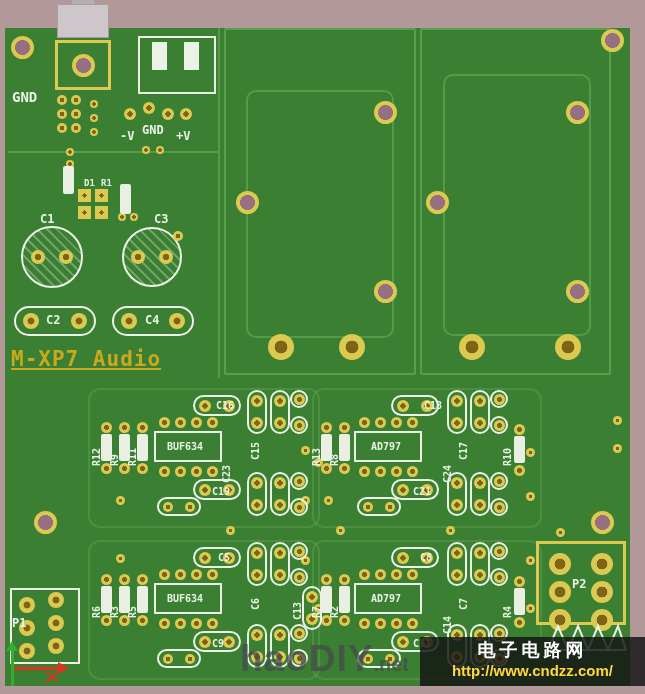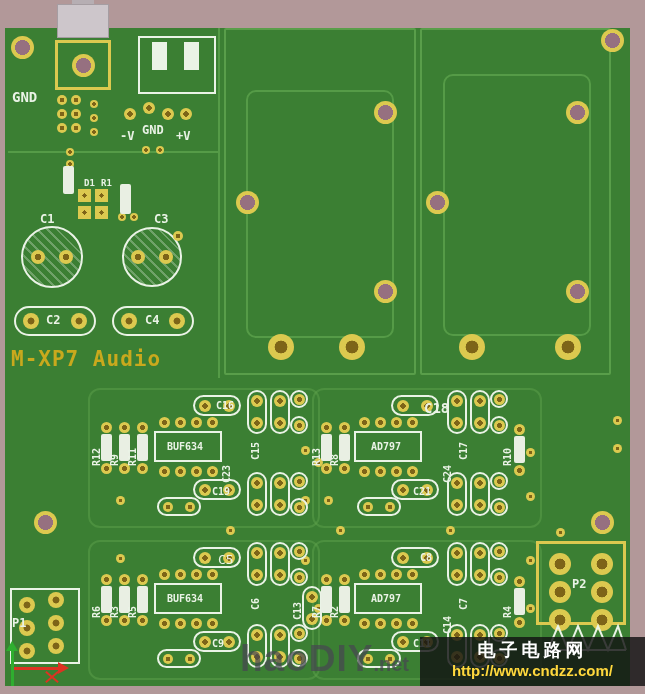--- a/index.html
+++ b/index.html
@@ -2,21 +2,21 @@
 <html><head>
 <meta charset="utf-8">
 <style>
   html,body{margin:0;padding:0;background:#888;}
   .stage{position:relative;width:645px;height:694px;background:#b29899;overflow:hidden;
          font-family:"DejaVu Sans Mono","Liberation Mono",monospace;}
   .abs{position:absolute;}
   .board{left:5px;top:28px;width:625px;height:658px;background:#3b7f33;z-index:0;}
   .jack-tab{left:72px;top:0;width:22px;height:12px;background:#b6aeb3;z-index:1;}
   .jack-body{left:57px;top:4px;width:52px;height:34px;background:#cdc6cb;border:1px solid #a59da2;box-sizing:border-box;z-index:1;}
-  .title-silk{left:11px;top:347px;font-size:21px;font-weight:bold;color:#c9a91d;
+  .title-silk{left:11px;top:347px;font-size:21px;font-weight:bold;color:#c9a91d;text-decoration:underline;
               letter-spacing:1px;z-index:6;white-space:nowrap;}
   .byline-silk{left:11px;top:375px;font-size:21px;font-weight:bold;color:#e9f2e4;letter-spacing:1px;z-index:6;white-space:nowrap;}
   .inductor{left:546px;top:620px;z-index:5;}
   .ox-line{left:14px;top:667px;width:44px;height:3px;background:#dd3322;z-index:7;}
   .ox-head{left:58px;top:662px;width:0;height:0;border-top:6px solid transparent;border-bottom:6px solid transparent;
            border-left:11px solid #dd3322;z-index:7;}
   .ox-m1,.ox-m2{left:44px;top:676px;width:16px;height:2px;background:#dd3322;z-index:7;}
   .ox-m1{transform:rotate(40deg);} .ox-m2{transform:rotate(-40deg);}
   .oy-line{left:11px;top:650px;width:3px;height:36px;background:#2fae2f;z-index:7;}
   .oy-head{left:6px;top:641px;width:0;height:0;border-left:6px solid transparent;border-right:6px solid transparent;
@@ -363,30 +363,30 @@
     <div style="position: absolute; left: 92px; top: 466px; font-size: 10px; color: rgb(234, 243, 230); font-weight: bold; line-height: 1; white-space: nowrap; z-index: 6; transform-origin: 0px 0px; transform: rotate(-90deg);">R12</div>
     <div style="position: absolute; left: 110px; top: 466px; font-size: 10px; color: rgb(234, 243, 230); font-weight: bold; line-height: 1; white-space: nowrap; z-index: 6; transform-origin: 0px 0px; transform: rotate(-90deg);">R9</div>
     <div style="position: absolute; left: 128px; top: 466px; font-size: 10px; color: rgb(234, 243, 230); font-weight: bold; line-height: 1; white-space: nowrap; z-index: 6; transform-origin: 0px 0px; transform: rotate(-90deg);">R11</div>
     <div style="position: absolute; left: 167px; top: 442px; font-size: 10px; color: rgb(234, 243, 230); font-weight: bold; line-height: 1; white-space: nowrap; z-index: 6;">BUF634</div>
     <div style="position: absolute; left: 251px; top: 460px; font-size: 10px; color: rgb(234, 243, 230); font-weight: bold; line-height: 1; white-space: nowrap; z-index: 6; transform-origin: 0px 0px; transform: rotate(-90deg);">C15</div>
     <div style="position: absolute; left: 222px; top: 483px; font-size: 10px; color: rgb(234, 243, 230); font-weight: bold; line-height: 1; white-space: nowrap; z-index: 6; transform-origin: 0px 0px; transform: rotate(-90deg);">C23</div>
     <div style="position: absolute; left: 212px; top: 487px; font-size: 10px; color: rgb(234, 243, 230); font-weight: bold; line-height: 1; white-space: nowrap; z-index: 6;">C19</div>
     <div style="position: absolute; left: 312px; top: 466px; font-size: 10px; color: rgb(234, 243, 230); font-weight: bold; line-height: 1; white-space: nowrap; z-index: 6; transform-origin: 0px 0px; transform: rotate(-90deg);">R13</div>
     <div style="position: absolute; left: 330px; top: 466px; font-size: 10px; color: rgb(234, 243, 230); font-weight: bold; line-height: 1; white-space: nowrap; z-index: 6; transform-origin: 0px 0px; transform: rotate(-90deg);">R8</div>
     <div style="position: absolute; left: 371px; top: 442px; font-size: 10px; color: rgb(234, 243, 230); font-weight: bold; line-height: 1; white-space: nowrap; z-index: 6;">AD797</div>
-    <div style="position: absolute; left: 424px; top: 401px; font-size: 14px; color: rgb(234, 243, 230); font-weight: bold; line-height: 1; white-space: nowrap; z-index: 6;">C18</div>
+    <div style="position: absolute; left: 424px; top: 401px; font-size: 10px; color: rgb(234, 243, 230); font-weight: bold; line-height: 1; white-space: nowrap; z-index: 6;">C18</div>
     <div style="position: absolute; left: 459px; top: 460px; font-size: 10px; color: rgb(234, 243, 230); font-weight: bold; line-height: 1; white-space: nowrap; z-index: 6; transform-origin: 0px 0px; transform: rotate(-90deg);">C17</div>
     <div style="position: absolute; left: 443px; top: 483px; font-size: 10px; color: rgb(234, 243, 230); font-weight: bold; line-height: 1; white-space: nowrap; z-index: 6; transform-origin: 0px 0px; transform: rotate(-90deg);">C24</div>
     <div style="position: absolute; left: 413px; top: 487px; font-size: 10px; color: rgb(234, 243, 230); font-weight: bold; line-height: 1; white-space: nowrap; z-index: 6;">C21</div>
     <div style="position: absolute; left: 503px; top: 466px; font-size: 10px; color: rgb(234, 243, 230); font-weight: bold; line-height: 1; white-space: nowrap; z-index: 6; transform-origin: 0px 0px; transform: rotate(-90deg);">R10</div>
     <div style="position: absolute; left: 92px; top: 618px; font-size: 10px; color: rgb(234, 243, 230); font-weight: bold; line-height: 1; white-space: nowrap; z-index: 6; transform-origin: 0px 0px; transform: rotate(-90deg);">R6</div>
     <div style="position: absolute; left: 110px; top: 618px; font-size: 10px; color: rgb(234, 243, 230); font-weight: bold; line-height: 1; white-space: nowrap; z-index: 6; transform-origin: 0px 0px; transform: rotate(-90deg);">R3</div>
     <div style="position: absolute; left: 128px; top: 618px; font-size: 10px; color: rgb(234, 243, 230); font-weight: bold; line-height: 1; white-space: nowrap; z-index: 6; transform-origin: 0px 0px; transform: rotate(-90deg);">R5</div>
     <div style="position: absolute; left: 167px; top: 594px; font-size: 10px; color: rgb(234, 243, 230); font-weight: bold; line-height: 1; white-space: nowrap; z-index: 6;">BUF634</div>
-    <div style="position: absolute; left: 218px; top: 553px; font-size: 13px; color: rgb(234, 243, 230); font-weight: normal; line-height: 1; white-space: nowrap; z-index: 6;">C5</div>
+    <div style="position: absolute; left: 218px; top: 553px; font-size: 10px; color: rgb(234, 243, 230); font-weight: bold; line-height: 1; white-space: nowrap; z-index: 6;">C5</div>
     <div style="position: absolute; left: 251px; top: 610px; font-size: 10px; color: rgb(234, 243, 230); font-weight: bold; line-height: 1; white-space: nowrap; z-index: 6; transform-origin: 0px 0px; transform: rotate(-90deg);">C6</div>
     <div style="position: absolute; left: 293px; top: 620px; font-size: 10px; color: rgb(234, 243, 230); font-weight: bold; line-height: 1; white-space: nowrap; z-index: 6; transform-origin: 0px 0px; transform: rotate(-90deg);">C13</div>
     <div style="position: absolute; left: 212px; top: 639px; font-size: 10px; color: rgb(234, 243, 230); font-weight: bold; line-height: 1; white-space: nowrap; z-index: 6;">C9</div>
     <div style="position: absolute; left: 312px; top: 618px; font-size: 10px; color: rgb(234, 243, 230); font-weight: bold; line-height: 1; white-space: nowrap; z-index: 6; transform-origin: 0px 0px; transform: rotate(-90deg);">R7</div>
     <div style="position: absolute; left: 330px; top: 618px; font-size: 10px; color: rgb(234, 243, 230); font-weight: bold; line-height: 1; white-space: nowrap; z-index: 6; transform-origin: 0px 0px; transform: rotate(-90deg);">R2</div>
     <div style="position: absolute; left: 371px; top: 594px; font-size: 10px; color: rgb(234, 243, 230); font-weight: bold; line-height: 1; white-space: nowrap; z-index: 6;">AD797</div>
     <div style="position: absolute; left: 420px; top: 553px; font-size: 10px; color: rgb(234, 243, 230); font-weight: bold; line-height: 1; white-space: nowrap; z-index: 6;">C8</div>
     <div style="position: absolute; left: 459px; top: 610px; font-size: 10px; color: rgb(234, 243, 230); font-weight: bold; line-height: 1; white-space: nowrap; z-index: 6; transform-origin: 0px 0px; transform: rotate(-90deg);">C7</div>
     <div style="position: absolute; left: 443px; top: 634px; font-size: 10px; color: rgb(234, 243, 230); font-weight: bold; line-height: 1; white-space: nowrap; z-index: 6; transform-origin: 0px 0px; transform: rotate(-90deg);">C14</div>
     <div style="position: absolute; left: 413px; top: 639px; font-size: 10px; color: rgb(234, 243, 230); font-weight: bold; line-height: 1; white-space: nowrap; z-index: 6;">C11</div>

